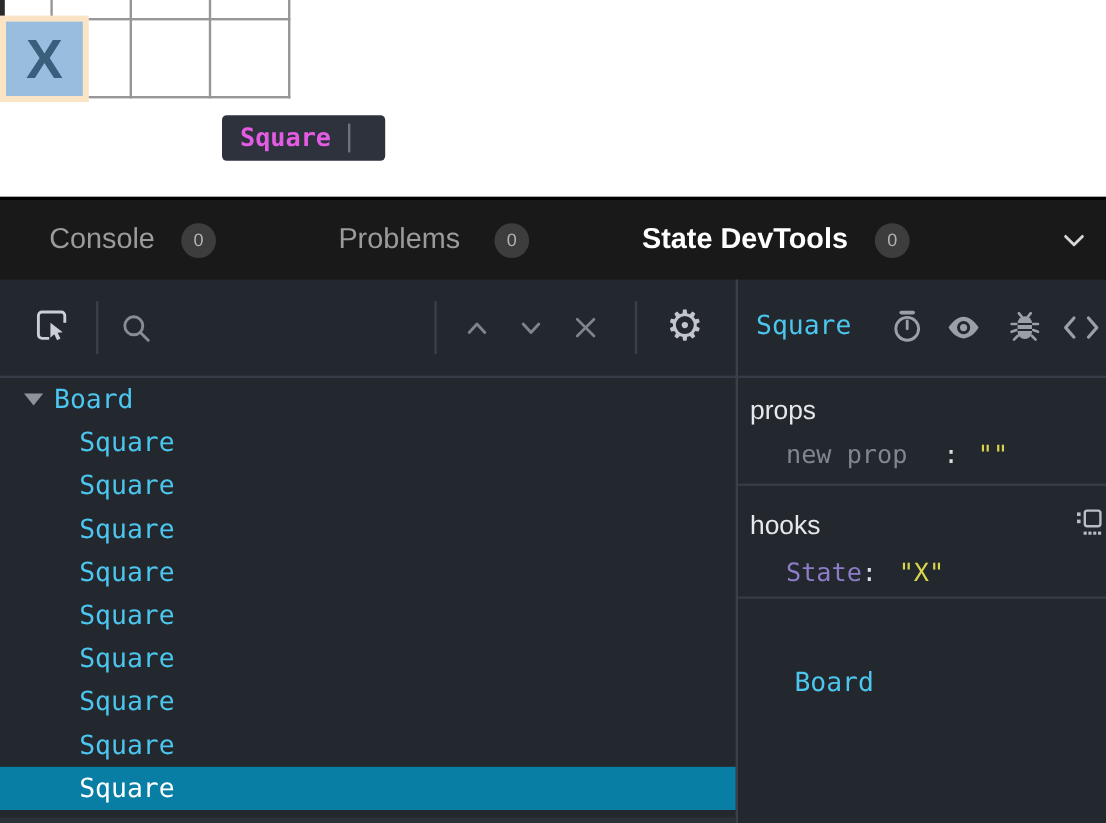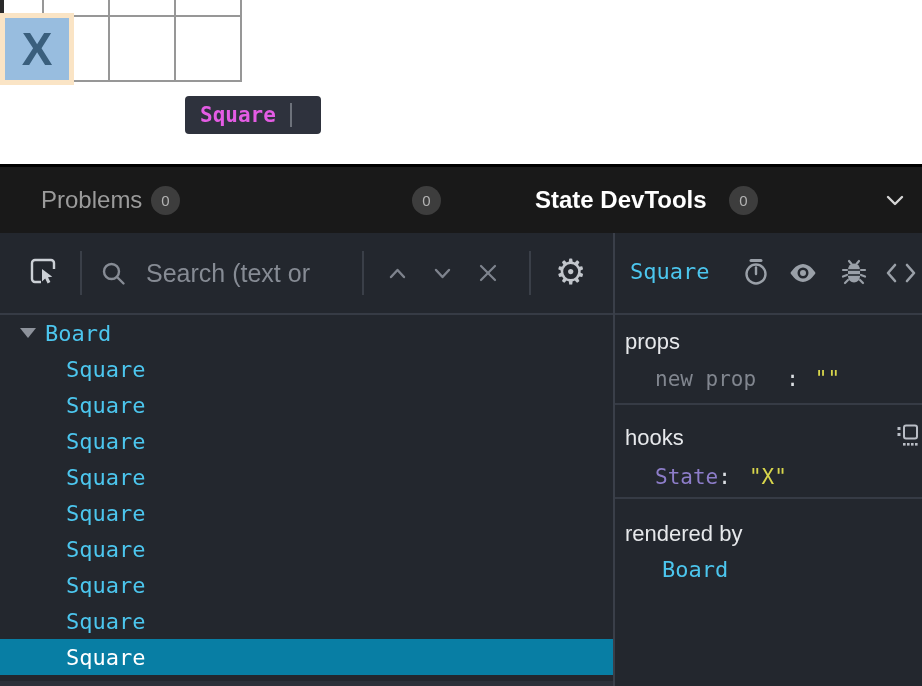--- a/index.html
+++ b/index.html
@@ -106,23 +106,24 @@
 
     <div class="tooltip">
       <span class="tt-name">Square</span>
       <span class="tt-sep"></span>
     </div>
   </div>
 
   <div class="abs black-bar"></div>
 
   <div class="abs tabbar">
-    <div class="tab-label" style="left:41px">Problems</div>
+    <div class="tab-label" style="left:41px">Console</div>
     <div class="badge" style="left:151px">0</div>
 
+    <div class="tab-label" style="left:282px">Problems</div>
     <div class="badge" style="left:412px">0</div>
 
     <div class="tab-label active" style="left:535px">State DevTools</div>
     <div class="badge" style="left:729px">0</div>
 
     <div class="icon-btn" style="left:882px;top:20px">
       <svg width="26" height="26" viewBox="0 0 26 26" fill="none" stroke="#d5d5d5" stroke-width="2.4" stroke-linecap="round" stroke-linejoin="round">
           <polyline points="6,10 13,17 20,10"></polyline>
         </svg>
     </div>
@@ -136,21 +137,20 @@
     </svg>
   </div>
   <div class="tb-div" style="left:80px"></div>
 
   <div class="icon-btn" style="left:100px;top:260px">
     <svg width="27" height="27" viewBox="0 0 27 27" fill="none" stroke="#878c95" stroke-width="2.4" stroke-linecap="round">
       <circle cx="11.5" cy="11.5" r="7.5"></circle>
         <line x1="17" y1="17" x2="23.5" y2="23.5"></line>
     </svg>
   </div>
-  <input class="search-input" type="text" placeholder="Search (text or" style="">
 
   <div class="tb-div" style="left:362px"></div>
 
   <div class="icon-btn" style="left:387px;top:263px">
     <svg width="21" height="21" viewBox="0 0 21 21" fill="none" stroke="#7e838d" stroke-width="2.4" stroke-linecap="round" stroke-linejoin="round">
         <polyline points="4,14 10.5,7 17,14"></polyline>
       </svg>
   </div>
   <div class="icon-btn" style="left:432px;top:263px">
     <svg width="21" height="21" viewBox="0 0 21 21" fill="none" stroke="#7e838d" stroke-width="2.4" stroke-linecap="round" stroke-linejoin="round">
@@ -263,17 +263,16 @@
         <rect x="16" y="20" width="2.6" height="2.6" fill="#b9bdc5"></rect>
         <rect x="20" y="20" width="2.6" height="2.6" fill="#b9bdc5"></rect>
       </svg>
     </div>
     <div class="kv" style="top:58px">
       <span class="k-purple">State</span><span class="colon">:</span><span class="val" style="margin-left:18px">"X"</span>
     </div>
   </div>
 
   <div class="section" style="top:501px;height:185px;border-bottom:none">
-    <div class="sec-title" style="top:20px">rendered by</div>
     <div class="abs link" style="left:47px;top:56px">Board</div>
   </div>
 
 </div>
 
 </body></html>

